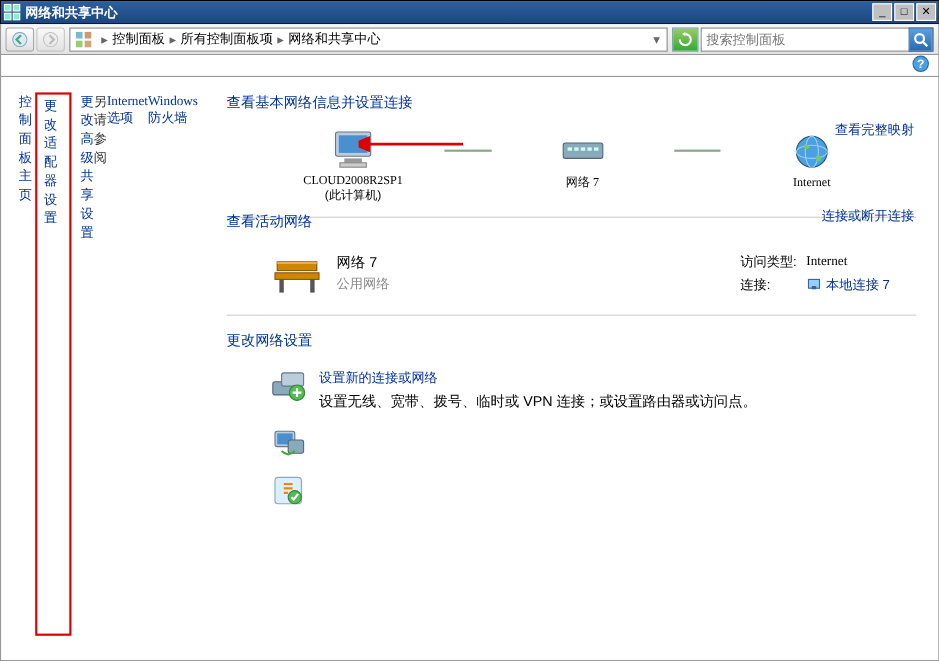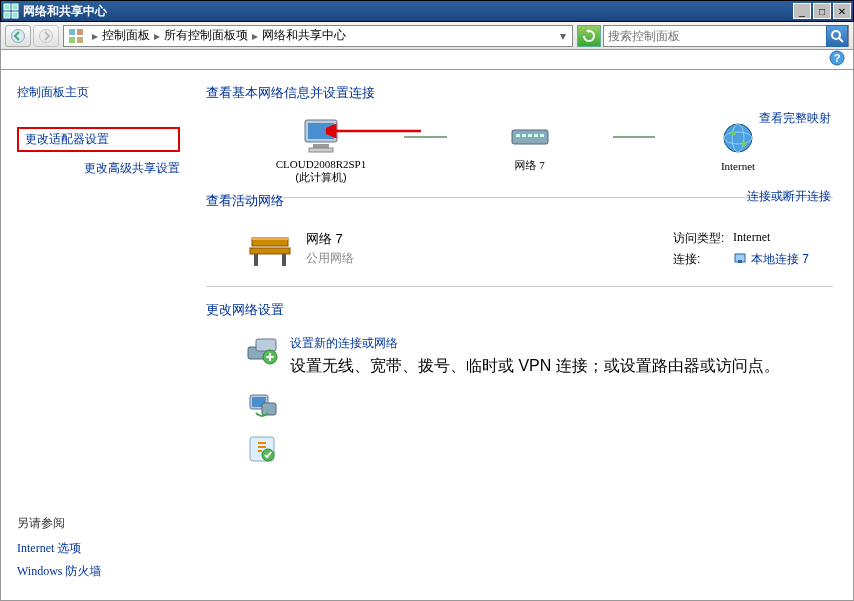--- a/index.html
+++ b/index.html
@@ -8,26 +8,26 @@
     .titlebar .tb-icon { width: 16px; height: 16px; margin-right: 4px; }
     .titlebar .tb-title { flex: 1; font-size: 12px; font-weight: bold; }
     .tb-btn { width: 18px; height: 16px; background: #c0c0c0; border: 1px solid #fff; margin-left: 2px; display:flex;align-items:center;justify-content:center; color:#000; font-size:10px; }
     .navbar { height: 28px; background: linear-gradient(#f7f7f7,#e4e4e4); border: 1px solid #999; border-top:none; display:flex; align-items:center; padding: 0 4px; gap:2px;}
     .nav-btn { width: 26px; height: 22px; border:1px solid #aaa; border-radius:3px; background:linear-gradient(#fdfdfd,#e0e0e0); display:flex;align-items:center;justify-content:center; color:#555; }
     .breadcrumb { flex:1; height:22px; border:1px solid #888; background:#fff; display:flex; align-items:center; padding:0 4px; font-size:12px; margin: 0 2px;}
     .breadcrumb .bc-icon { width:16px; height:16px; margin-right:4px; }
     .bc-sep { margin: 0 4px; color:#666; }
     .bc-drop { margin-left:auto; color:#666; padding-right:2px;}
     .refresh-btn { width:24px; height:22px; border:1px solid #6a9; background:linear-gradient(#9c6,#3a3); display:flex;align-items:center;justify-content:center;}
-    .searchbox { width: 246px; height:22px; border:1px solid #888; background:#fff; display:flex; align-items:center; }
+    .searchbox { width: 212px; height:22px; border:1px solid #888; background:#fff; display:flex; align-items:center; }
     .searchbox input { flex:1; border:none; outline:none; font-size:12px; padding: 0 4px; color:#777; }
     .search-btn { width:22px; height:22px; background:linear-gradient(#5aa0e0,#2a6ab0); border:1px solid #2a6ab0; display:flex;align-items:center;justify-content:center;}
     .helpbar { height: 20px; border:1px solid #999; border-top:none; background:#fff; display:flex; justify-content:flex-end; align-items:center; padding-right:8px;}
     .content { display:flex; height: calc(601px - 22px - 28px - 20px); border:1px solid #999; border-top:none; }
-    .sidebar { width: 195px; padding: 14px 16px; display:flex; flex-direction:column; }
+    .sidebar { width: 195px; padding: 14px 16px; display:flex; }
     .side-link { color:#003399; margin-bottom:8px; font-size:12px; cursor:pointer;text-align:right; }
     .side-title { color:#003399; margin-bottom:12px; font-size:12px; }
     .highlight-box { border:2px solid #d00; padding: 2px 6px; display:inline-block; margin-bottom:8px; }
     .sidebar .spacer { flex:1; }
     .see-also-title { color:#333; font-size:12px; margin-bottom:8px; }
     .see-also-link { color:#003399; font-family: Tahoma, SimSun; font-size:12px; margin-bottom:6px; display:block; }
     .main { flex:1; padding: 14px 20px 14px 10px; position: relative; }
     .section-title { color:#003399; font-size:13px; margin-bottom:10px; }
     .netmap { display:flex; align-items:center; padding: 4px 40px 4px 60px; margin-bottom:8px;gap:28px; }
     .netmap-node { display:flex; flex-direction:column; align-items:center; width:110px; }
@@ -44,21 +44,21 @@
     .net-type { color:#888; font-size:12px; }
     .net-props { font-size:12px; }
     .net-props .row { display:flex; margin-bottom:4px; }
     .net-props .lbl { width:60px; }
     .net-props .val { color:#003399; }
     .net-props .val.plain { color:#000; font-family: Tahoma, SimSun; }
     .setting-row { display:flex; align-items:flex-start; padding: 6px 0 6px 40px; }
     .setting-icon { width:32px; height:32px; margin-right:12px; flex-shrink:0; }
     .setting-texts { }
     .setting-link { color:#003399; font-size:12px; margin-bottom:4px; display:block;}
-    .setting-desc { color:#000; font-size:16px; }
+    .setting-desc { color:#000; font-size:13px; }
     .arrow { position:absolute; left:130px; top:46px; pointer-events:none; }
     .hr-line { border-top: 1px solid #ccc; margin: 6px 0 10px; }
   </style>
 </head>
 <body>
 
 <div class="titlebar">
   <span class="tb-icon">
     <svg viewBox="0 0 16 16">
         <rect x="1" y="1" width="6" height="6" fill="#8ec" stroke="#fff"></rect>

